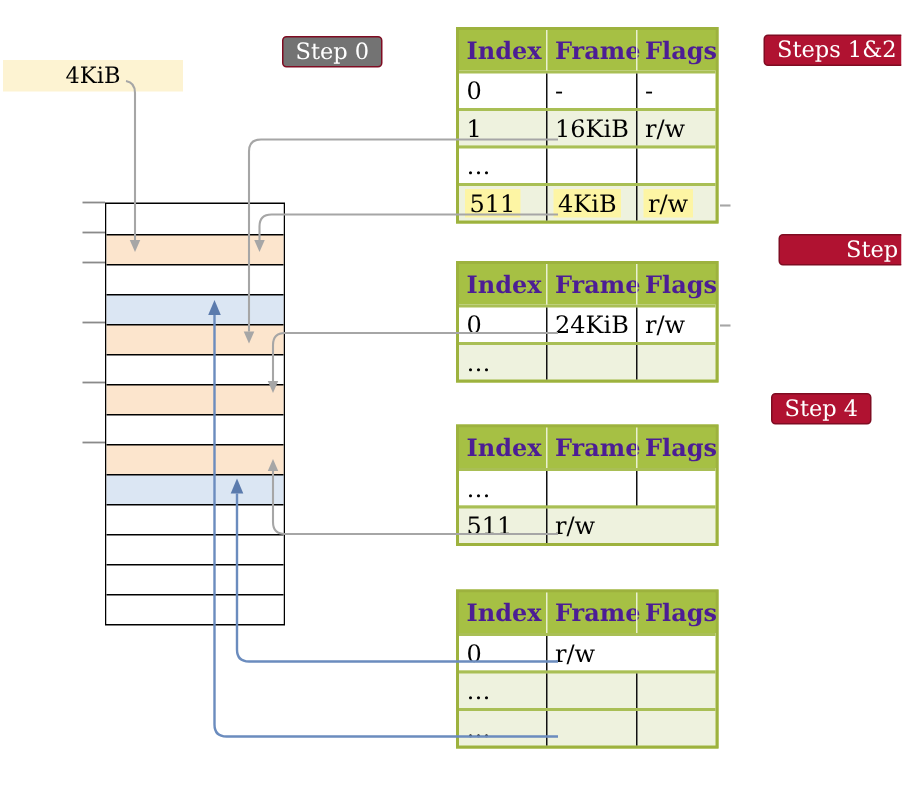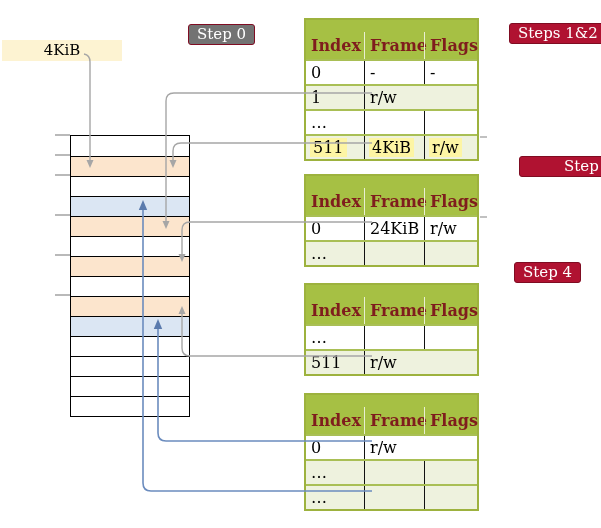--- a/index.html
+++ b/index.html
@@ -18,21 +18,21 @@
   .memcol{
     position:absolute;left:70px;top:135px;width:120px;height:282px;
     border:1px solid #000;box-sizing:border-box;background:#fff;
   }
   .memrow{width:100%;height:20px;box-sizing:border-box;}
   .memrow + .memrow{border-top:1px solid #000;}
   .ptable{
     position:absolute;left:304px;width:175px;border:2px solid #9db23e;
     box-sizing:content-box;background:#a6c044;width:171px;
   }
-  .thead{display:flex;height:27px;background:#a6c044;color:#7f1d1d;font-weight:bold;font-size:16px;line-height:27px;margin-top:12px;}
+  .thead{display:flex;height:27px;background:#a6c044;color:#4c1d95;font-weight:bold;font-size:16px;line-height:27px;}
   .hcell{padding-left:5px;box-sizing:border-box;}
   .hcell + .hcell{border-left:1px solid #e9efd2;}
   .trow{display:flex;height:25px;background:#fff;font-size:16px;line-height:23px;border-top:2px solid #a9bf55;box-sizing:border-box;}
   .trow.shaded{background:#eef2de;}
   .tcell{padding-left:5px;box-sizing:border-box;overflow:hidden;white-space:nowrap;}
   .tcell + .tcell{border-left:1px solid #111;}
   .hl{background:#fdf5a4;padding:0 3px;margin-left:-1px;}
   svg.overlay{position:absolute;left:0;top:0;pointer-events:none;}
 </style>
 </head>
@@ -71,20 +71,21 @@
           <div class="hcell" style="width: 60px;">Frame</div>
           <div class="hcell" style="width: 53px;">Flags</div>
         </div>
         <div class="trow">
           <div class="tcell" style="width: 58px;">0</div>
           <div class="tcell" style="width: 60px;">-</div>
           <div class="tcell" style="width: 53px;">-</div>
         </div>
         <div class="trow shaded" style="background: rgb(238, 242, 222);">
           <div class="tcell" style="width: 58px;">1</div>
+          <div class="tcell" style="width: 60px;">16KiB</div>
           <div class="tcell" style="width: 53px;">r/w</div>
         </div>
         <div class="trow">
           <div class="tcell" style="width: 58px;">…</div>
           <div class="tcell" style="width: 60px;"></div>
           <div class="tcell" style="width: 53px;"></div>
         </div>
         <div class="trow shaded" style="background: rgb(238, 242, 222);">
           <div class="tcell" style="width: 58px;"><span class="hl" style="background: rgb(253, 245, 164);">511</span></div>
           <div class="tcell" style="width: 60px;"><span class="hl" style="background: rgb(253, 245, 164);">4KiB</span></div>

